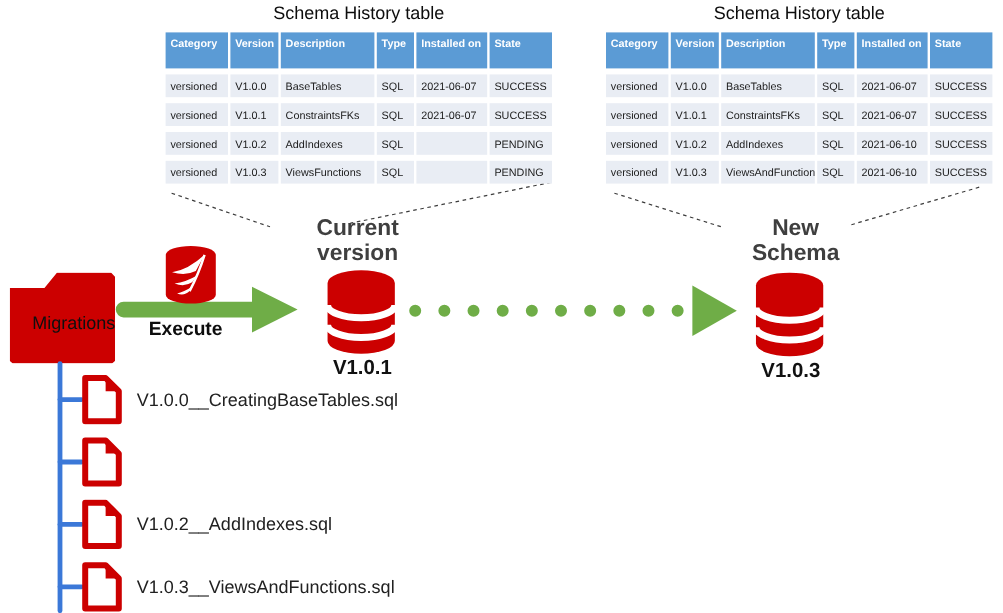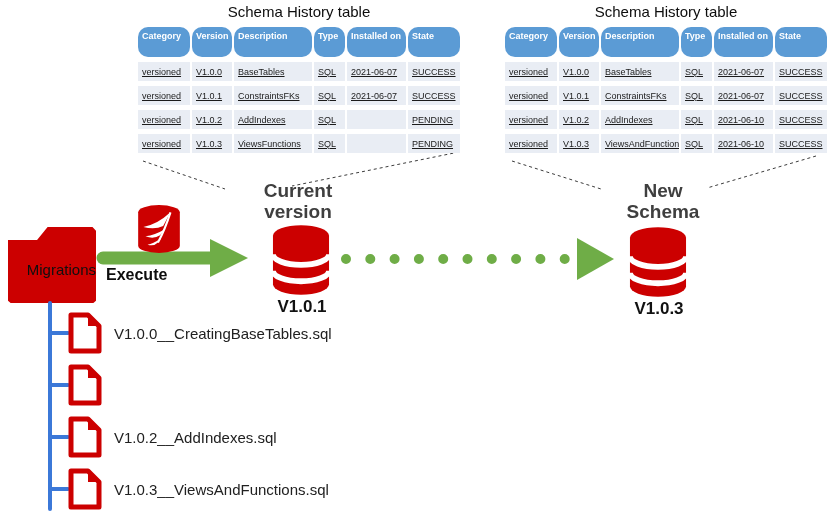--- a/index.html
+++ b/index.html
@@ -10,34 +10,34 @@
   body{font-family:"Liberation Sans",sans-serif;background:#fff;}
   .canvas{position:relative;width:836px;height:511px;background:#fff;overflow:hidden;}
 
   
   .tblwrap{position:absolute;width:322px;top:3px;}
   .tblwrap.left{left:138px;} .tblwrap.right{left:505px;}
   .tbl-title{font-size:15px;font-weight:normal;color:#0d0d0d;text-align:center;height:20px;margin-bottom:4px;}
   .ht-row{display:grid;grid-template-columns:52px 40px 78px 31px 59px 52px;column-gap:2px;margin-top:5px;}
   .ht-row.head{margin-top:0;}
   .th{background:var(--header_blue);color:#fff;font-size:9px;font-weight:bold;
-      padding:4px 3px 2px 4px;min-height:30px;line-height:1.2;overflow-wrap:anywhere;border-radius:10px;}
+      padding:4px 3px 2px 4px;min-height:30px;line-height:1.2;overflow-wrap:anywhere;}
   .td{background:var(--row_fill);color:#1b1b1b;font-size:9px;padding:0 3px 0 4px;
-      min-height:19px;display:flex;align-items:center;overflow:hidden;white-space:nowrap;text-decoration:underline;}
+      min-height:19px;display:flex;align-items:center;overflow:hidden;white-space:nowrap;}
 
   
   svg.overlay{position:absolute;left:0;top:0;width:836px;height:511px;pointer-events:none;}
   .callout{stroke:var(--line_dark);stroke-width:1;stroke-dasharray:3 3;fill:none;}
   .greenfill{fill:var(--green);} .greenstroke{stroke:var(--green);}
 
   
   .biglabel{position:absolute;width:104px;text-align:center;font-size:19px;font-weight:bold;
             color:var(--text_dark);line-height:1.12;}
   .verlabel{position:absolute;width:84px;text-align:center;font-size:17px;font-weight:bold;color:#111;}
-  .exec-label{position:absolute;left:106px;top:266px;font-size:16px;font-weight:bold;color:#0d0d0d;}
+  .exec-label{position:absolute;left:124px;top:266px;font-size:16px;font-weight:bold;color:#0d0d0d;}
 
   
   .folder{position:absolute;left:8px;top:227px;width:88px;height:76px;background:var(--red);
           clip-path:polygon(0 17%,33% 17%,45% 0,96% 0,100% 5%,100% 97%,97% 100%,3% 100%,0 97%);
           display:flex;align-items:center;justify-content:flex-end;}
   .folder span{font-size:15px;color:#0f0f0f;padding-top:8px;}
 
   
   .absicon{position:absolute;}
 

